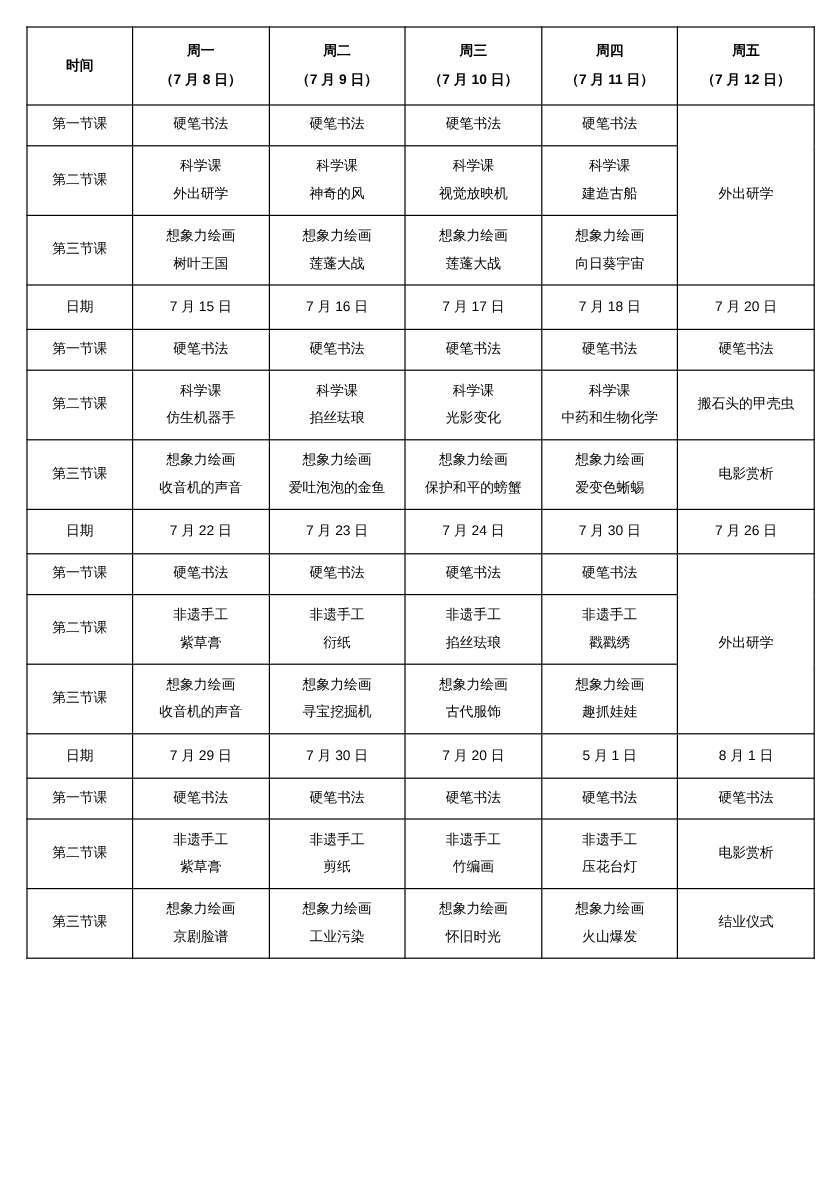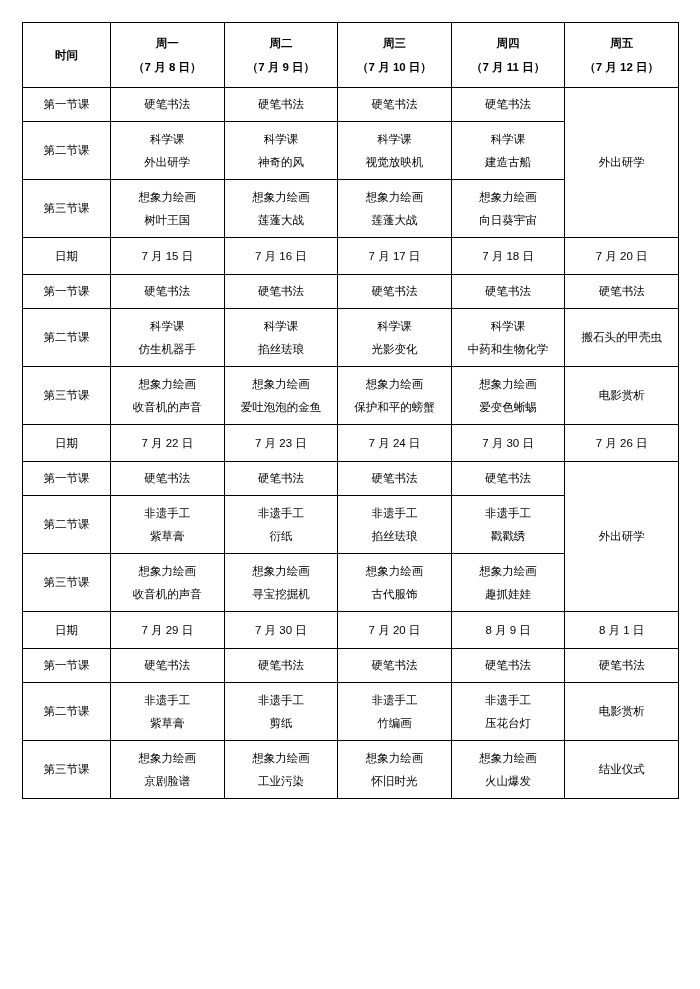--- a/index.html
+++ b/index.html
@@ -265,21 +265,21 @@
           <span class="a">想象力绘画</span>
           <span class="b">趣抓娃娃</span>
         </td>
       </tr>
 
       <tr class="date-row">
         <td class="time-head">日期</td>
         <td>7 月 29 日</td>
         <td>7 月 30 日</td>
         <td>7 月 20 日</td>
-        <td>8 月 9 日</td>
+        <td>5 月 1 日</td>
         <td>8 月 1 日</td>
       </tr>
       <tr class="r1">
         <td class="time-label">第一节课</td>
         <td>硬笔书法</td>
         <td>硬笔书法</td>
         <td>硬笔书法</td>
         <td>硬笔书法</td>
         <td>硬笔书法</td>
       </tr>

